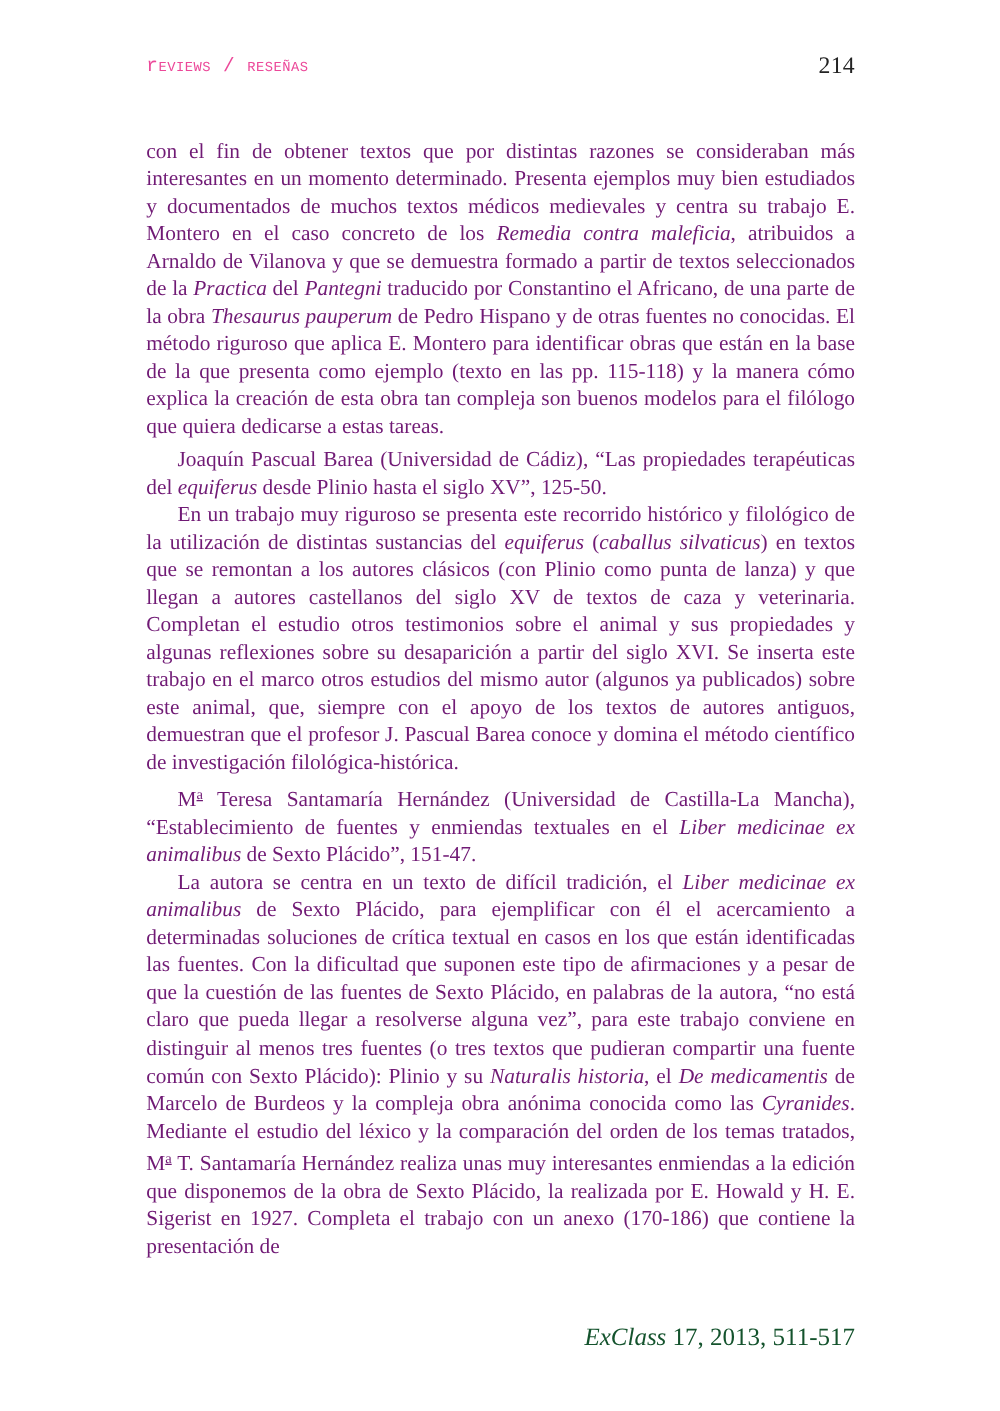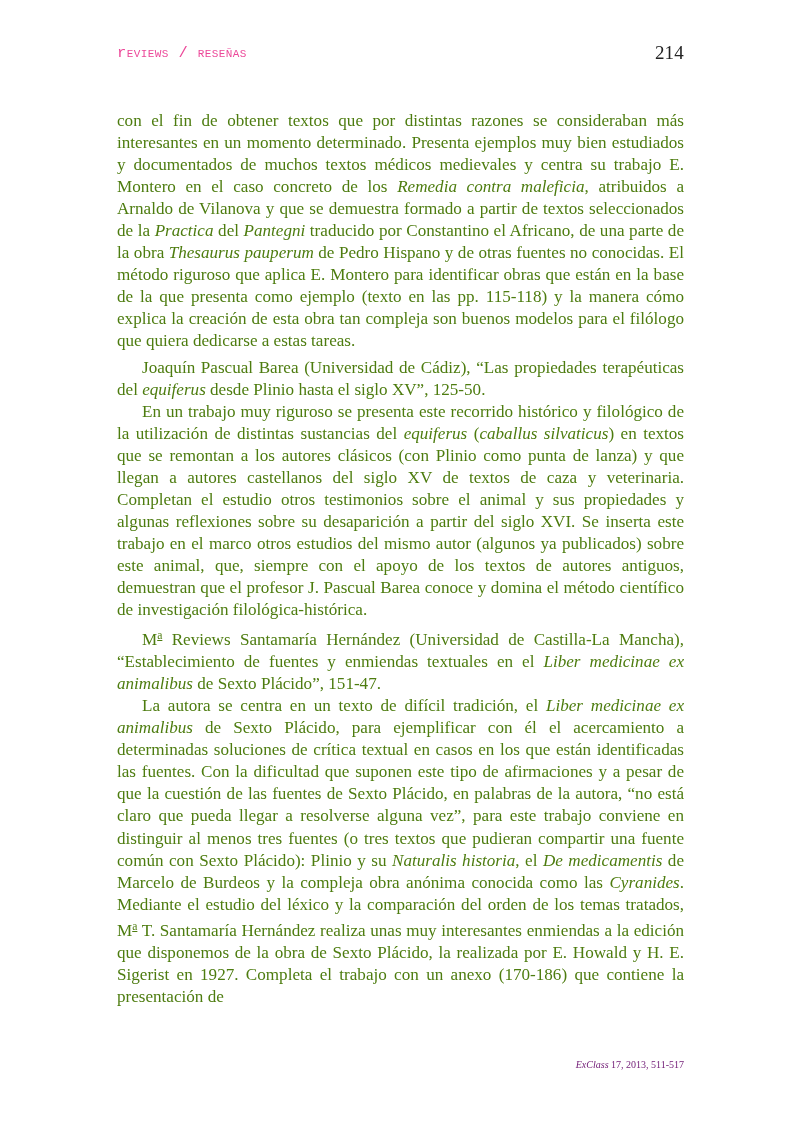--- a/index.html
+++ b/index.html
@@ -62,60 +62,60 @@
     width: 567px;
   }
 
   p.para {
     margin: 0;
     font-size: 17.1px;
     line-height: 22.05px;
     text-align: justify;
     text-justify: inter-word;
     hyphens: none;
-    color: #4d7c0f;
+    color: #701a75;
   }
   p.para.indent { text-indent: 25px; }
   p.para.gap-before { margin-top: 4px; }
 
   i, .it { font-style: italic; }
 
   .ord {
     font-size: 0.68em;
     vertical-align: 0.52em;
     text-decoration: underline;
     text-underline-offset: 1px;
   }
 
   
   .footer {
     position: absolute;
     left: 117px;
     top: 1059px;
     width: 567px;
     text-align: right;
-    font-size: 10px;
-    color: #701a75;
+    font-size: 20px;
+    color: #14532d;
   }
 </style>
 </head>
 <body>
 
 <div class="page">
 
   <div class="running-head">
     <div class="running-head-title">Reviews / Reseñas</div>
     <div class="folio">214</div>
   </div>
 
   <div class="textblock" id="body-text-block">
       <p class="para" id="p-intro-continued"><span>con el fin de obtener textos que por distintas razones se consideraban más interesantes en un momento determinado. Presenta ejemplos muy bien estudiados y documentados de muchos textos médicos medievales y centra su trabajo E. Montero en el caso concreto de los </span><i>Remedia contra maleficia</i><span>, atribuidos a Arnaldo de Vilanova y que se demuestra formado a partir de textos seleccionados de la </span><i>Practica</i><span> del </span><i>Pantegni</i><span> traducido por Constantino el Africano, de una parte de la obra </span><i>Thesaurus pauperum</i><span> de Pedro Hispano y de otras fuentes no conocidas. El método riguroso que aplica E. Montero para identificar obras que están en la base de la que presenta como ejemplo (texto en las pp. 115-118) y la manera cómo explica la creación de esta obra tan compleja son buenos modelos para el filólogo que quiera dedicarse a  estas tareas.</span></p>
       <p class="para indent gap-before" id="p-pascual-barea-heading"><span>Joaquín Pascual Barea (Universidad de Cádiz), “Las propiedades terapéuticas del </span><i>equiferus</i><span> desde Plinio hasta el siglo XV”, 125-50.</span></p>
       <p class="para indent" id="p-pascual-barea-body"><span>En un trabajo muy riguroso se presenta este recorrido histórico y filológico de la utilización de distintas sustancias del </span><i>equiferus</i><span> (</span><i>caballus silvaticus</i><span>) en textos que se remontan a los autores clásicos (con Plinio como punta de lanza) y que llegan a autores castellanos del siglo XV de textos de caza y veterinaria. Completan el estudio otros testimonios sobre el animal y sus propiedades y algunas reflexiones sobre su desaparición a partir del siglo XVI. Se inserta este trabajo en el marco otros estudios del mismo autor (algunos ya publicados) sobre este animal, que, siempre con el apoyo de los textos de autores antiguos, demuestran que el profesor J. Pascual Barea conoce y domina el método científico de investigación filológica-histórica.</span></p>
-      <p class="para indent gap-before" id="p-santamaria-heading"><span>M</span><span class="ord">a</span><span> Reviews Santamaría Hernández (Universidad de Castilla-La Mancha), “Establecimiento de fuentes y enmiendas textuales en el </span><i>Liber medicinae ex animalibus</i><span> de Sexto Plácido”, 151-47.</span></p>
+      <p class="para indent gap-before" id="p-santamaria-heading"><span>M</span><span class="ord">a</span><span> Teresa Santamaría Hernández (Universidad de Castilla-La Mancha), “Establecimiento de fuentes y enmiendas textuales en el </span><i>Liber medicinae ex animalibus</i><span> de Sexto Plácido”, 151-47.</span></p>
       <p class="para indent" id="p-santamaria-body"><span>La autora se centra en un texto de difícil tradición, el </span><i>Liber medicinae ex animalibus</i><span> de Sexto Plácido, para ejemplificar con él el acercamiento a determinadas soluciones de crítica textual en casos en los que están identificadas las fuentes. Con la dificultad que suponen este tipo de afirmaciones y a pesar de que la cuestión de las fuentes de Sexto Plácido, en palabras de la autora, “no está claro que pueda llegar a resolverse alguna vez”, para este trabajo conviene en distinguir al menos tres fuentes (o tres textos que pudieran compartir una fuente común con Sexto Plácido): Plinio y su </span><i>Naturalis historia</i><span>, el </span><i>De medicamentis</i><span> de Marcelo de Burdeos y la compleja obra anónima conocida como las </span><i>Cyranides</i><span>. Mediante el estudio del léxico y la comparación del orden de los temas tratados, M</span><span class="ord">a</span><span> T. Santamaría Hernández realiza unas muy interesantes enmiendas a la edición que disponemos de la obra de Sexto Plácido, la realizada por E. Howald y H. E. Sigerist en 1927. Completa el trabajo con un anexo (170-186) que contiene la presentación de</span></p>
     </div>
 
   <div class="footer">
     <span class="it">ExClass</span><span> 17, 2013, 511-517</span>
   </div>
 
 </div>
 
 </body></html>

